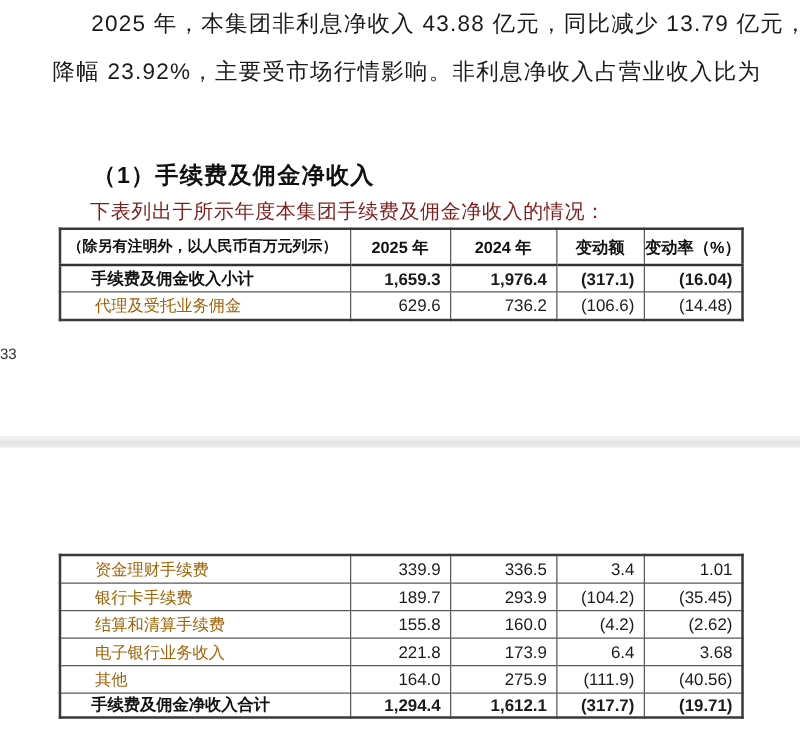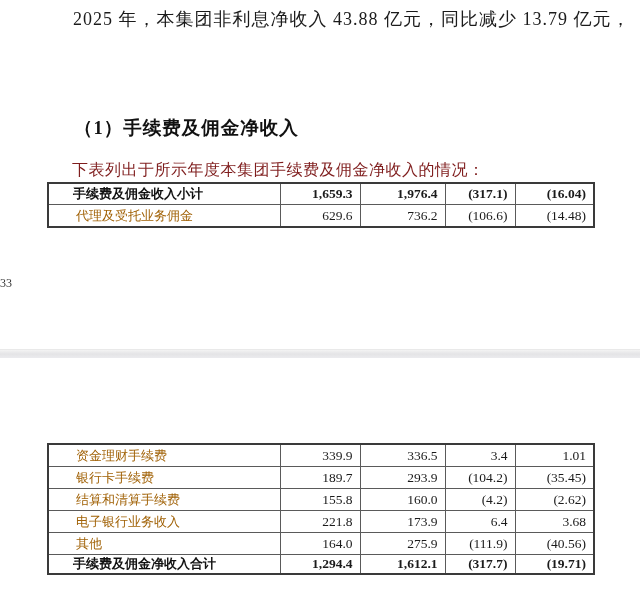--- a/index.html
+++ b/index.html
@@ -1,35 +1,35 @@
 <!DOCTYPE html>
 <html><head>
 <meta charset="utf-8">
 <style>
   html,body { margin:0; padding:0; background:#ffffff; }
   #page {
     position:relative; width:640px; height:597px; overflow:hidden;
-    background:#ffffff; font-family:Liberation Serif, serif;
+    background:#ffffff; font-family:Liberation Sans, sans-serif;
     color:#1b1b1b;
   }
   .doc-page { position:absolute; left:0; width:640px; background:#fff; }
   .page-1 { top:0; height:349px; }
   .page-2 { top:358px; height:239px; }
   .page-gap {
     position:absolute; top:349px; left:0; width:640px; height:9px;
     background:linear-gradient(#f3f3f3,#e4e4e6 45%,#ededf0);
     border-top:1px solid #e9e9e9;
   }
 
   .para { position:absolute; left:42px; top:0; width:562px;
           font-size:18px; line-height:38px; letter-spacing:1px; color:#1b1b1b; }
   .para .line { white-space:nowrap; }
   .para .line-first { text-indent:31px; }
 
-  .heading { position:absolute; left:74px; top:110px; font-size:18.5px;
+  .heading { position:absolute; left:74px; top:122px; font-size:18.5px;
              font-weight:bold; line-height:36px; letter-spacing:1px; color:#111; }
   .intro   { position:absolute; left:72px; top:152px; font-size:16px;
              line-height:36px; letter-spacing:0.5px; color:#7f1d1d; }
 
   table.fee-table { position:absolute; left:47px; border-collapse:collapse;
                     table-layout:fixed; width:546px;
                     border:2px solid #3a3a3a; }
   .t1 { top:182px; }
   .t2 { top:85px; }
   .fee-table td { border:1px solid #5a5a5a; padding:0; overflow:hidden;
@@ -52,35 +52,43 @@
 </style>
 </head>
 <body>
 
 <div id="page">
 
   <div class="doc-page page-1">
 
     <div class="para">
       <div class="line line-first">2025 年，本集团非利息净收入 43.88 亿元，同比减少 13.79 亿元，</div>
+      <div class="line">降幅 23.92%，主要受市场行情影响。非利息净收入占营业收入比为</div>
     </div>
 
     <div class="heading">（1）手续费及佣金净收入</div>
 
     <div class="intro">下表列出于所示年度本集团手续费及佣金净收入的情况：</div>
 
     <table class="fee-table t1">
       <colgroup>
         <col style="width:232px">
           <col style="width:80px">
           <col style="width:85px">
         <col style="width:70px">
           <col style="width:79px">
       </colgroup>
       <tbody>
+        <tr class="head">
+          <td class="hdr0">（除另有注明外，以人民币百万元列示）</td>
+          <td class="hdr">2025 年</td>
+          <td class="hdr">2024 年</td>
+          <td class="hdr">变动额</td>
+          <td class="hdr">变动率（%）</td>
+        </tr>
         <tr class="rh-main">
           <td class="label">手续费及佣金收入小计</td>
           <td class="num b">1,659.3</td>
           <td class="num b">1,976.4</td>
           <td class="num b">(317.1)</td>
           <td class="num b">(16.04)</td>
         </tr>
         <tr class="rh-sub">
           <td class="sublabel">代理及受托业务佣金</td>
           <td class="num">629.6</td>

